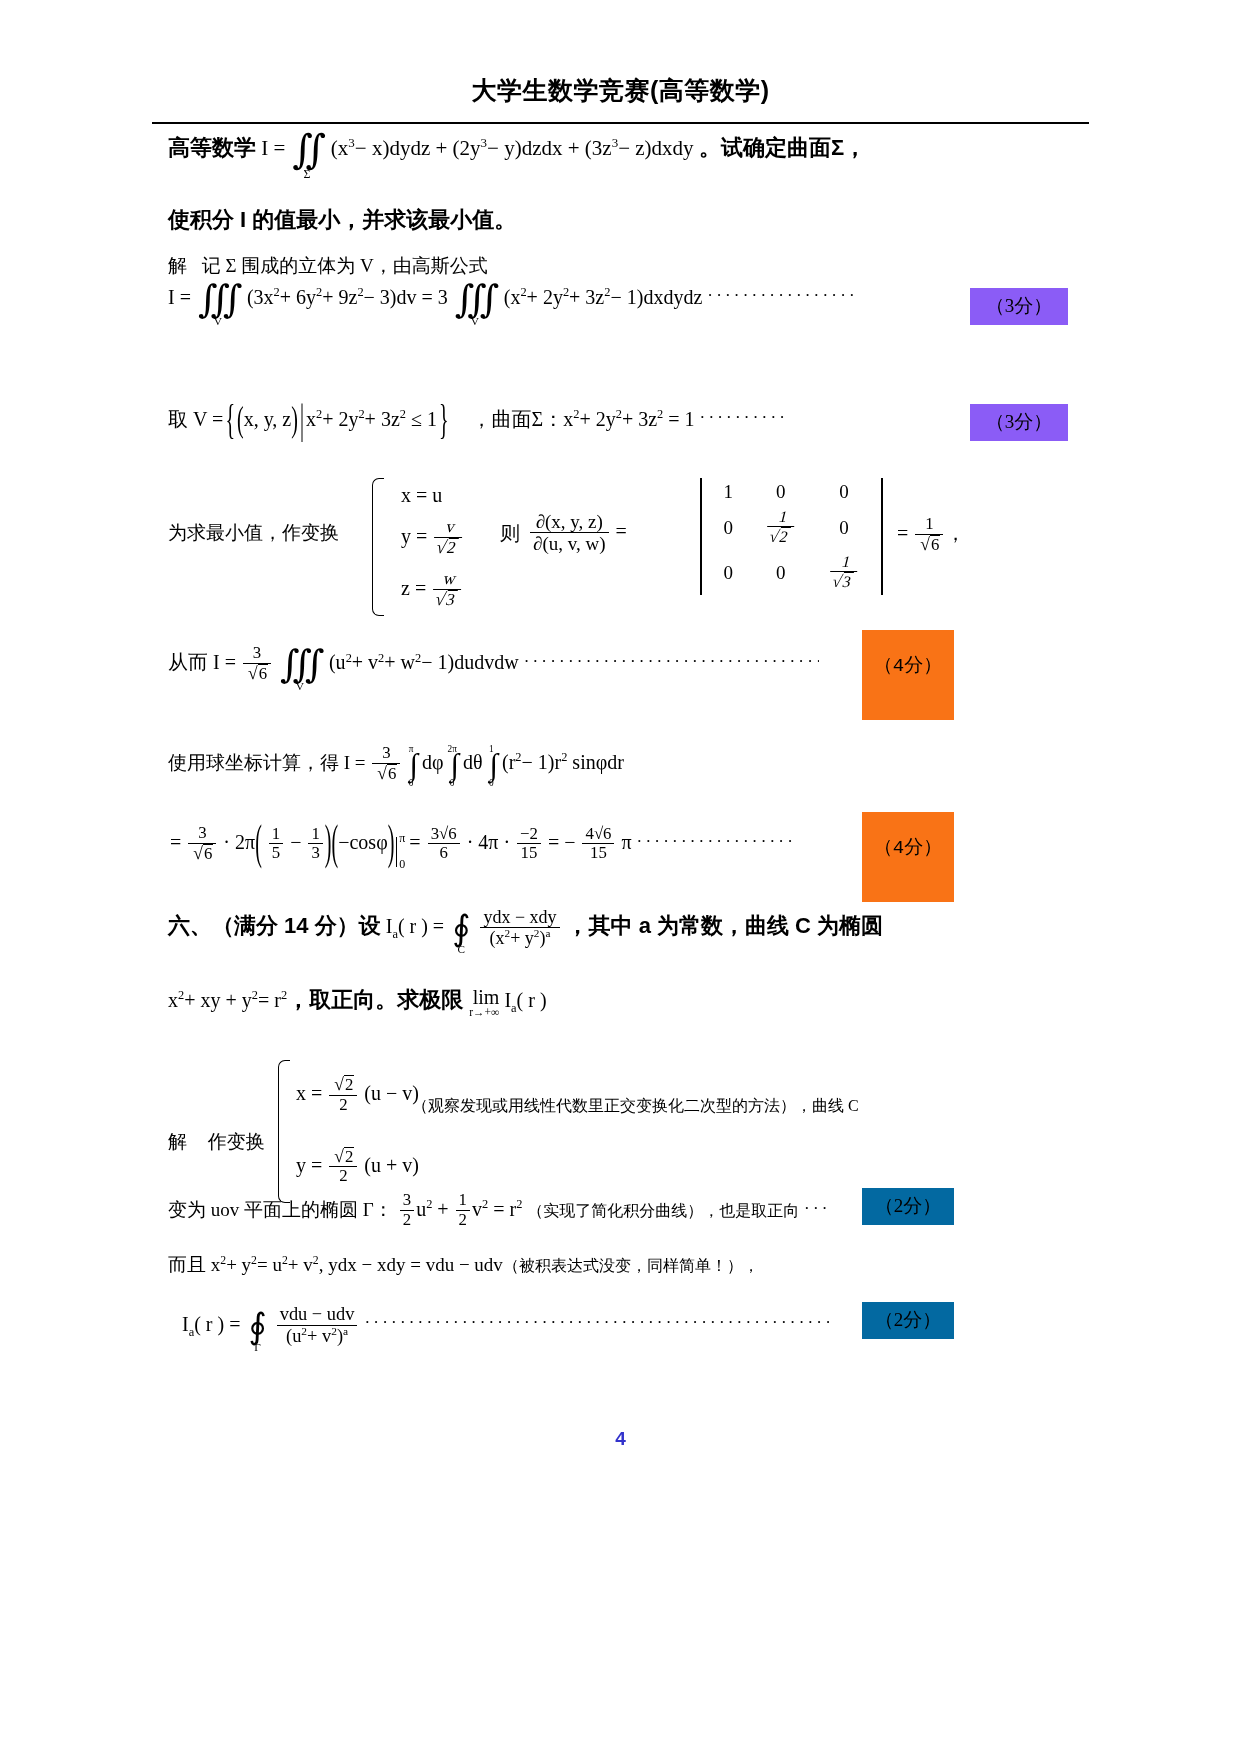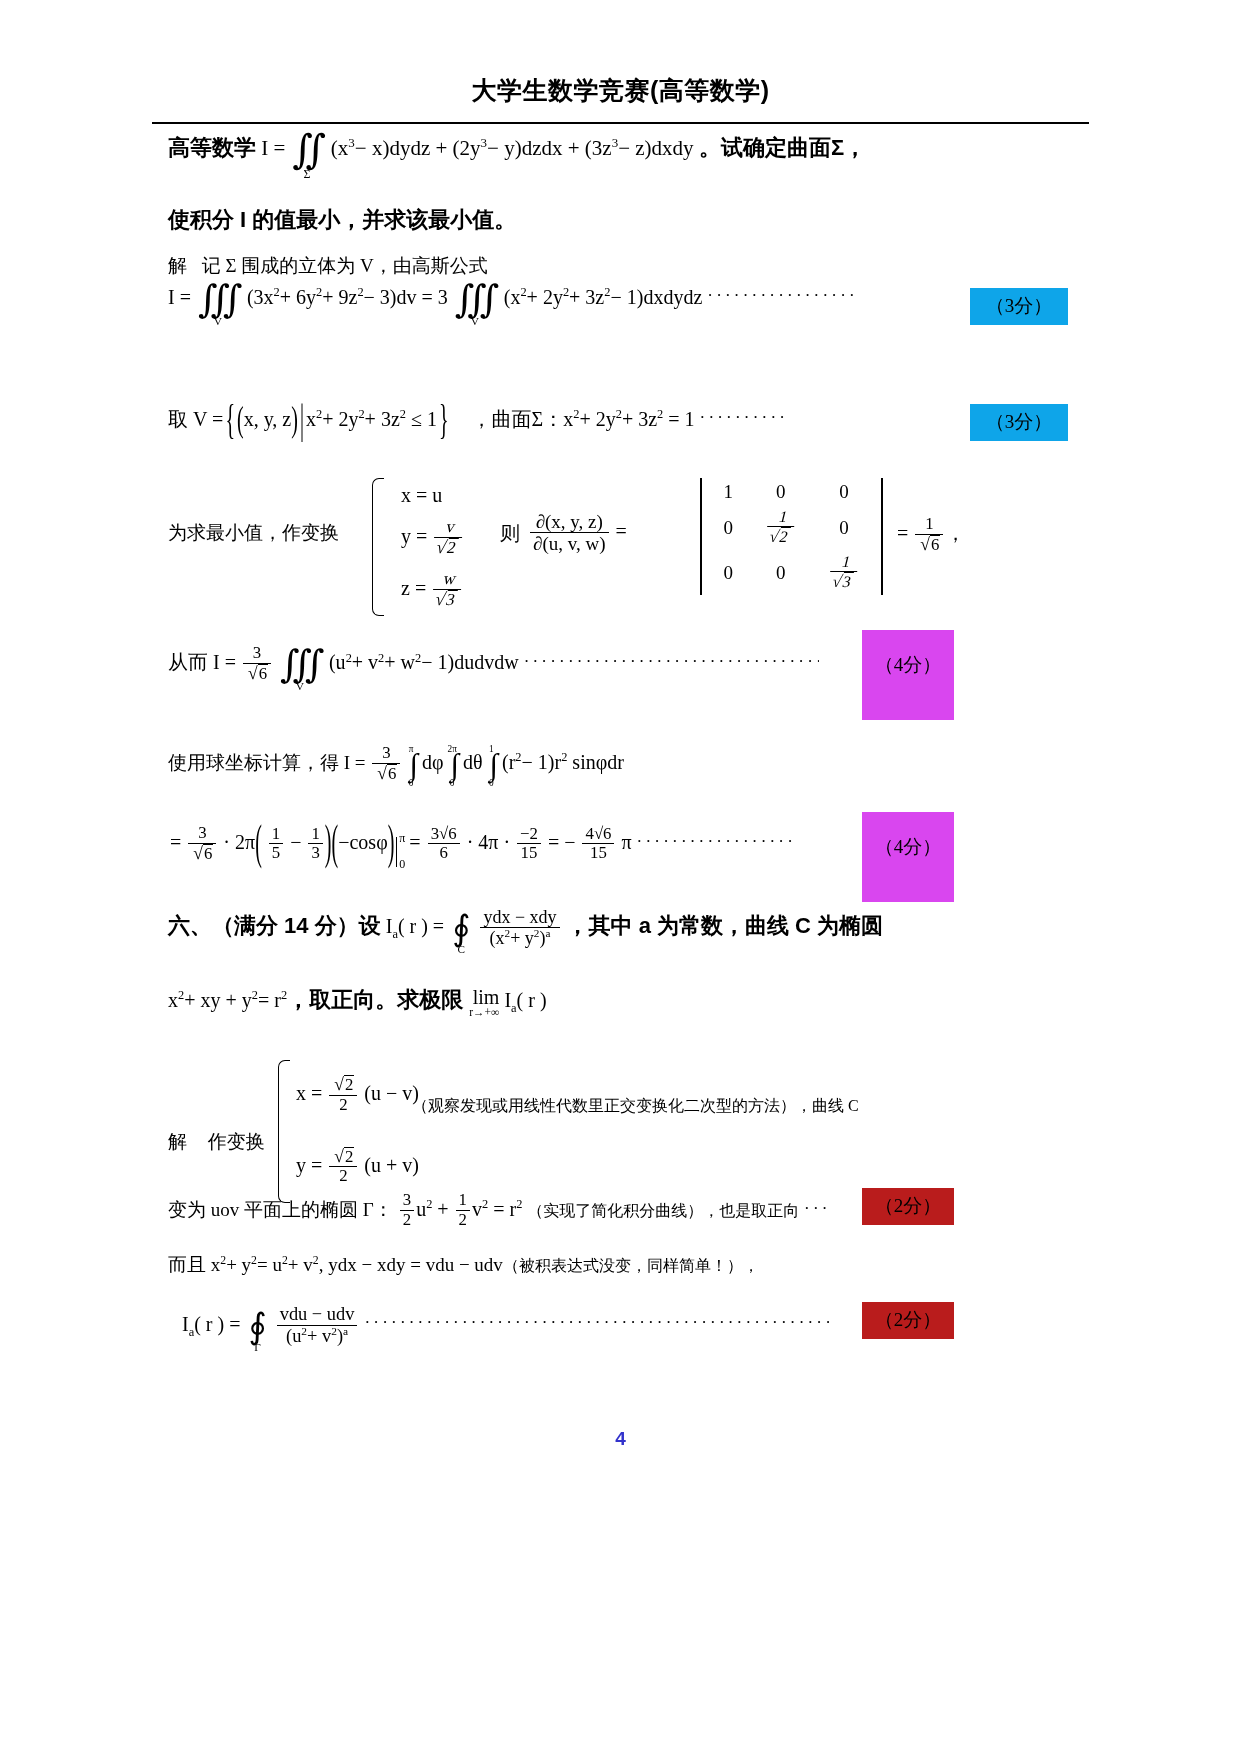--- a/index.html
+++ b/index.html
@@ -161,23 +161,23 @@
 
   
   .score {
     position: absolute;
     font-size: 19px;
     padding: 5px 7px 6px 7px;
     text-align: center;
     white-space: nowrap;
     font-family: "Liberation Serif", "DejaVu Serif", serif;
   }
-  .score.cyan   { background: #0ea5e9; }
-  .score.red    { background: #d946ef; }
-  .score.yellow { background: #b91c1c; }
+  .score.cyan   { background: #8b5cf6; }
+  .score.red    { background: #f97316; font-family: Liberation Mono, monospace; }
+  .score.yellow { background: #0369a1; }
   .score.blank  { color: transparent; }
 
   
   .cases {
     display: inline-block;
     vertical-align: middle;
     position: relative;
     padding-left: 29px;
   }
   .cases::before {

